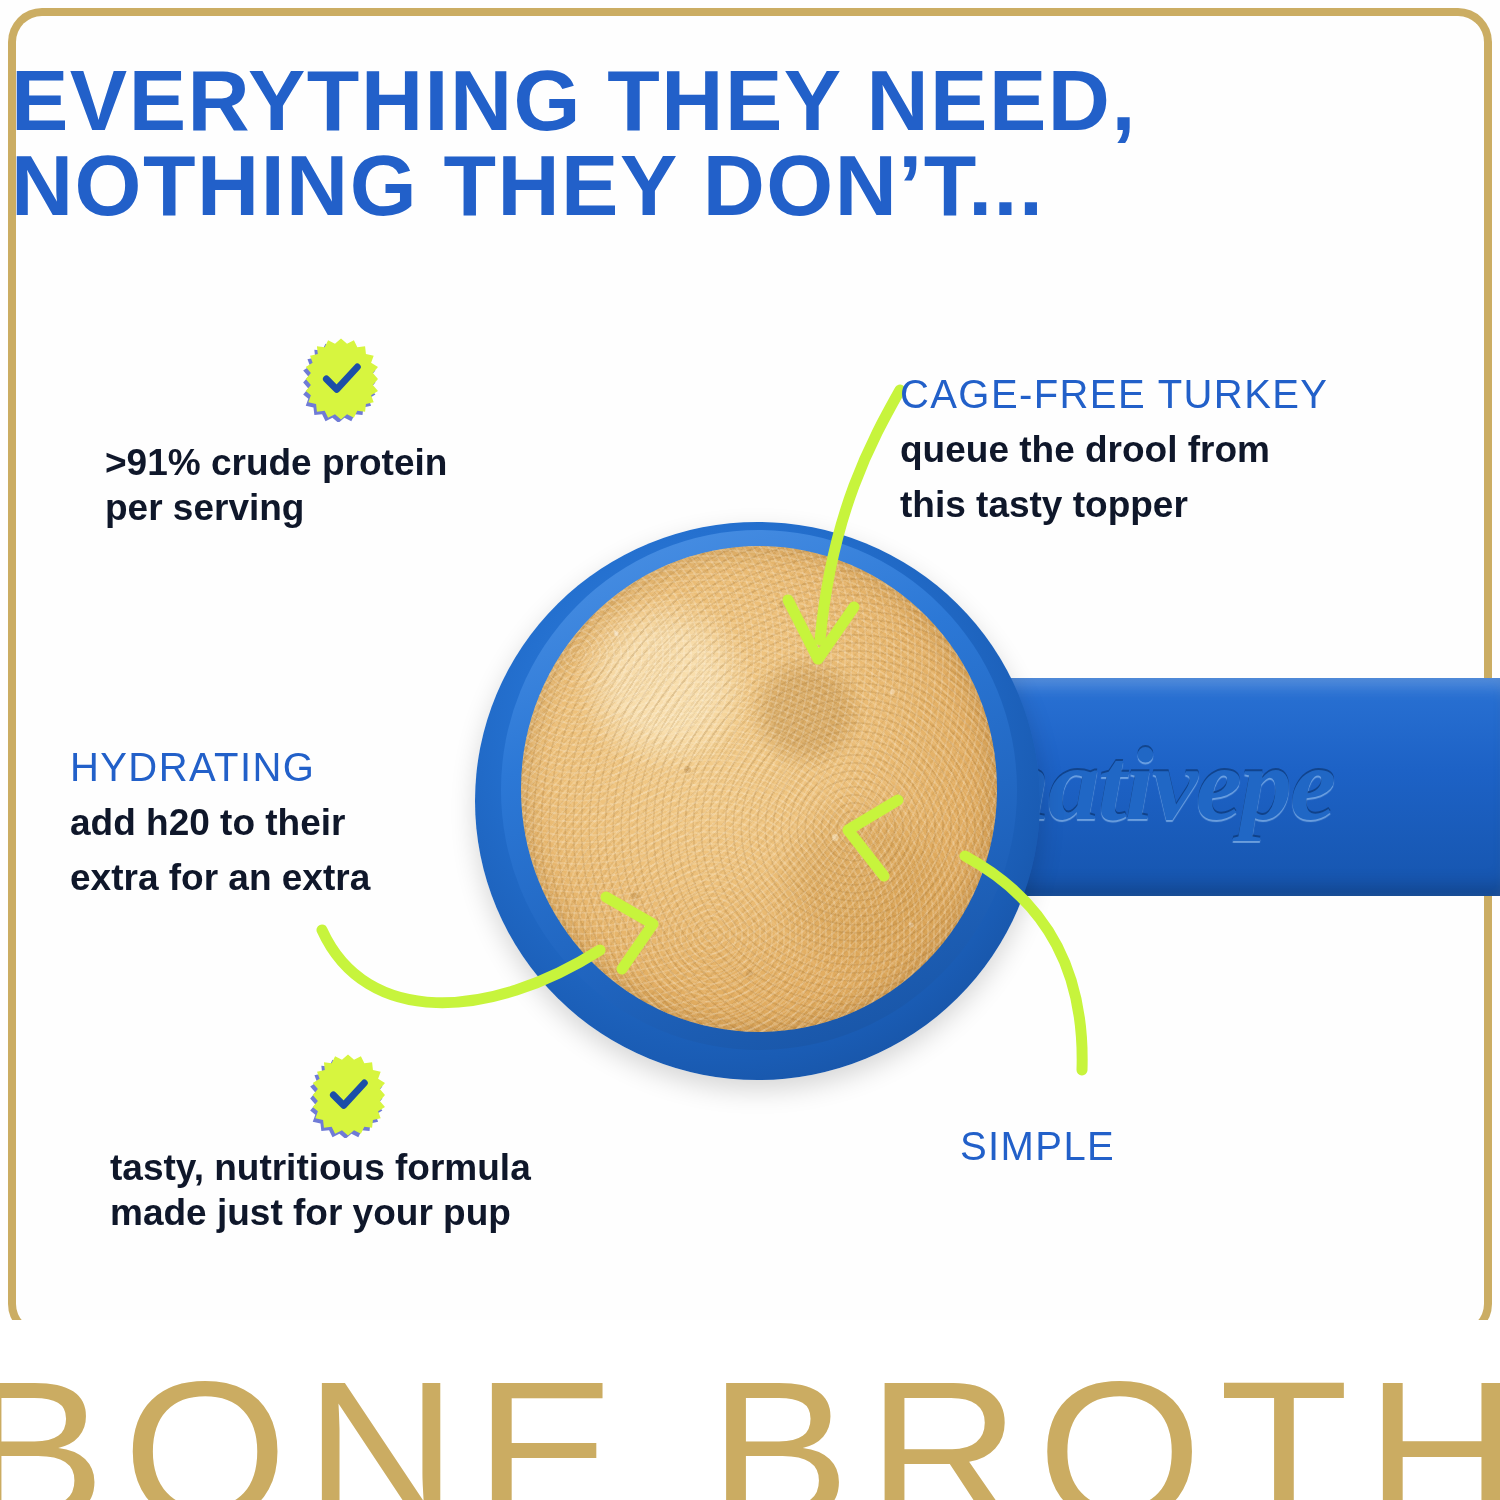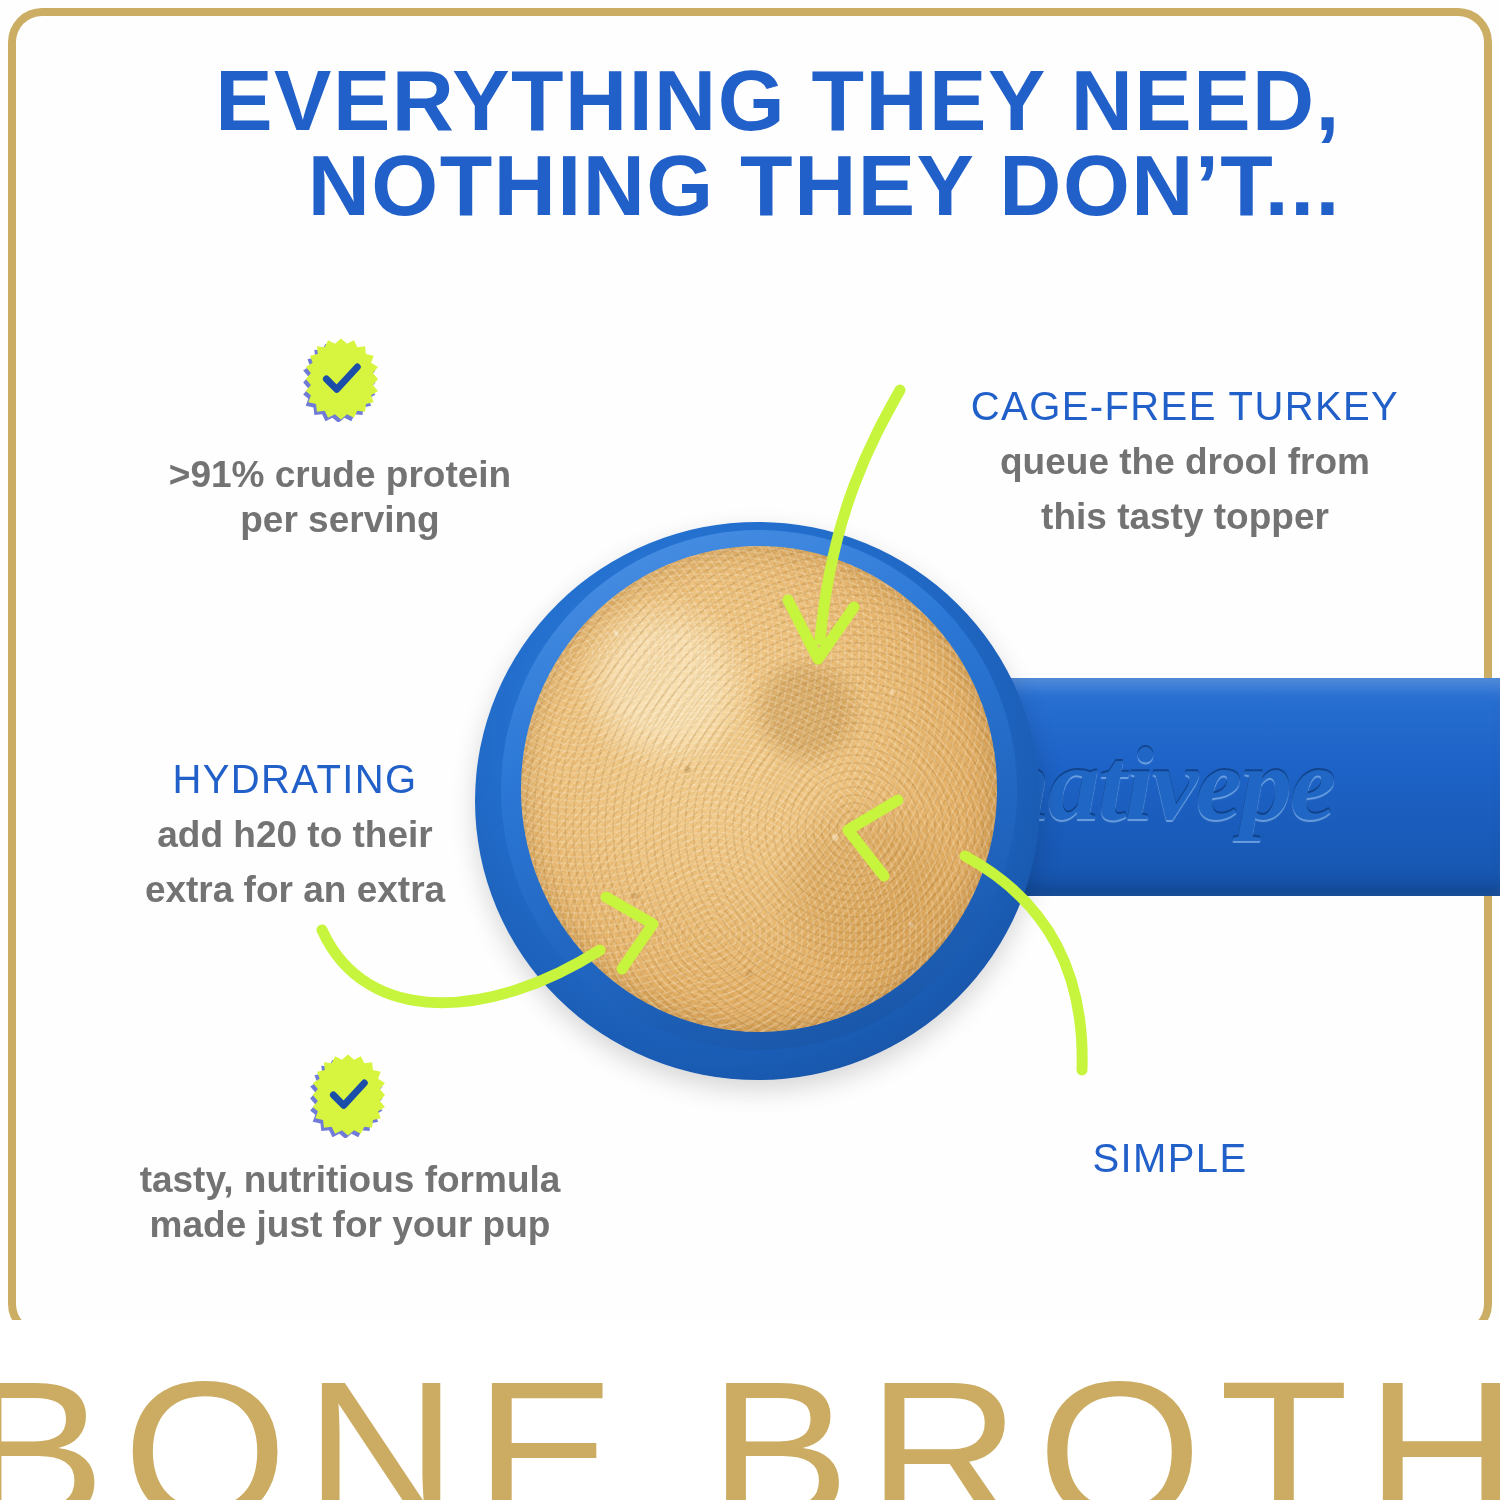--- a/index.html
+++ b/index.html
@@ -24,22 +24,22 @@
   }
   #frame-mask{
     position:absolute;
     left:0; top:1320px; width:1500px; height:180px;
     background:#ffffff; z-index:2;
   }
 
   
   #headline{
     position:absolute;
-    left:4px; top:58px; width:1337px;
-    text-align:right;
+    left:11px; top:58px; width:1337px;
+    text-align:left;
     z-index:6;
   }
   #headline .hl-line{
     display:block;
     color:#2260c9;
     font-family:"Liberation Sans", sans-serif;
     font-weight:700;
     font-size:86px;
     line-height:0.99;
     letter-spacing:1.5px;
@@ -122,33 +122,33 @@
       repeating-radial-gradient(circle at 40% 80%, rgba(255,250,230,.16) 0 1.5px, transparent 2px 6px),
       repeating-linear-gradient(38deg, rgba(255,255,255,.07) 0 2px, transparent 2px 6px),
       repeating-linear-gradient(-52deg, rgba(120,78,22,.07) 0 2px, transparent 2px 7px);
     mix-blend-mode:normal;
   }
 
   
   #arrows{ position:absolute; left:0; top:0; width:1500px; height:1500px; z-index:5; pointer-events:none; }
 
   
-  .callout{ position:absolute; text-align:center; z-index:6;margin-top:12px; }
+  .callout{ position:absolute; z-index:6; }
   .callout .co-head{
     display:block;
     color:#2260c9;
     font-weight:400;
     font-size:40px;
     letter-spacing:1.4px;
     line-height:1.12;
     white-space:nowrap;
   }
   .callout .co-body{
     display:block;
-    color:#737373;
+    color:#0f172a;
     font-weight:700;
     font-size:37px;
     line-height:1.22;
     margin-top:10px;
   }
   #callout-protein{ left:105px; top:440px; width:470px; }
   #callout-turkey { left:900px; top:372px; width:570px; }
   #callout-hydrating{ left:70px; top:745px; width:450px; }
   #callout-tasty  { left:110px; top:1145px; width:480px; }
   #callout-simple { left:960px; top:1124px; width:420px; }

